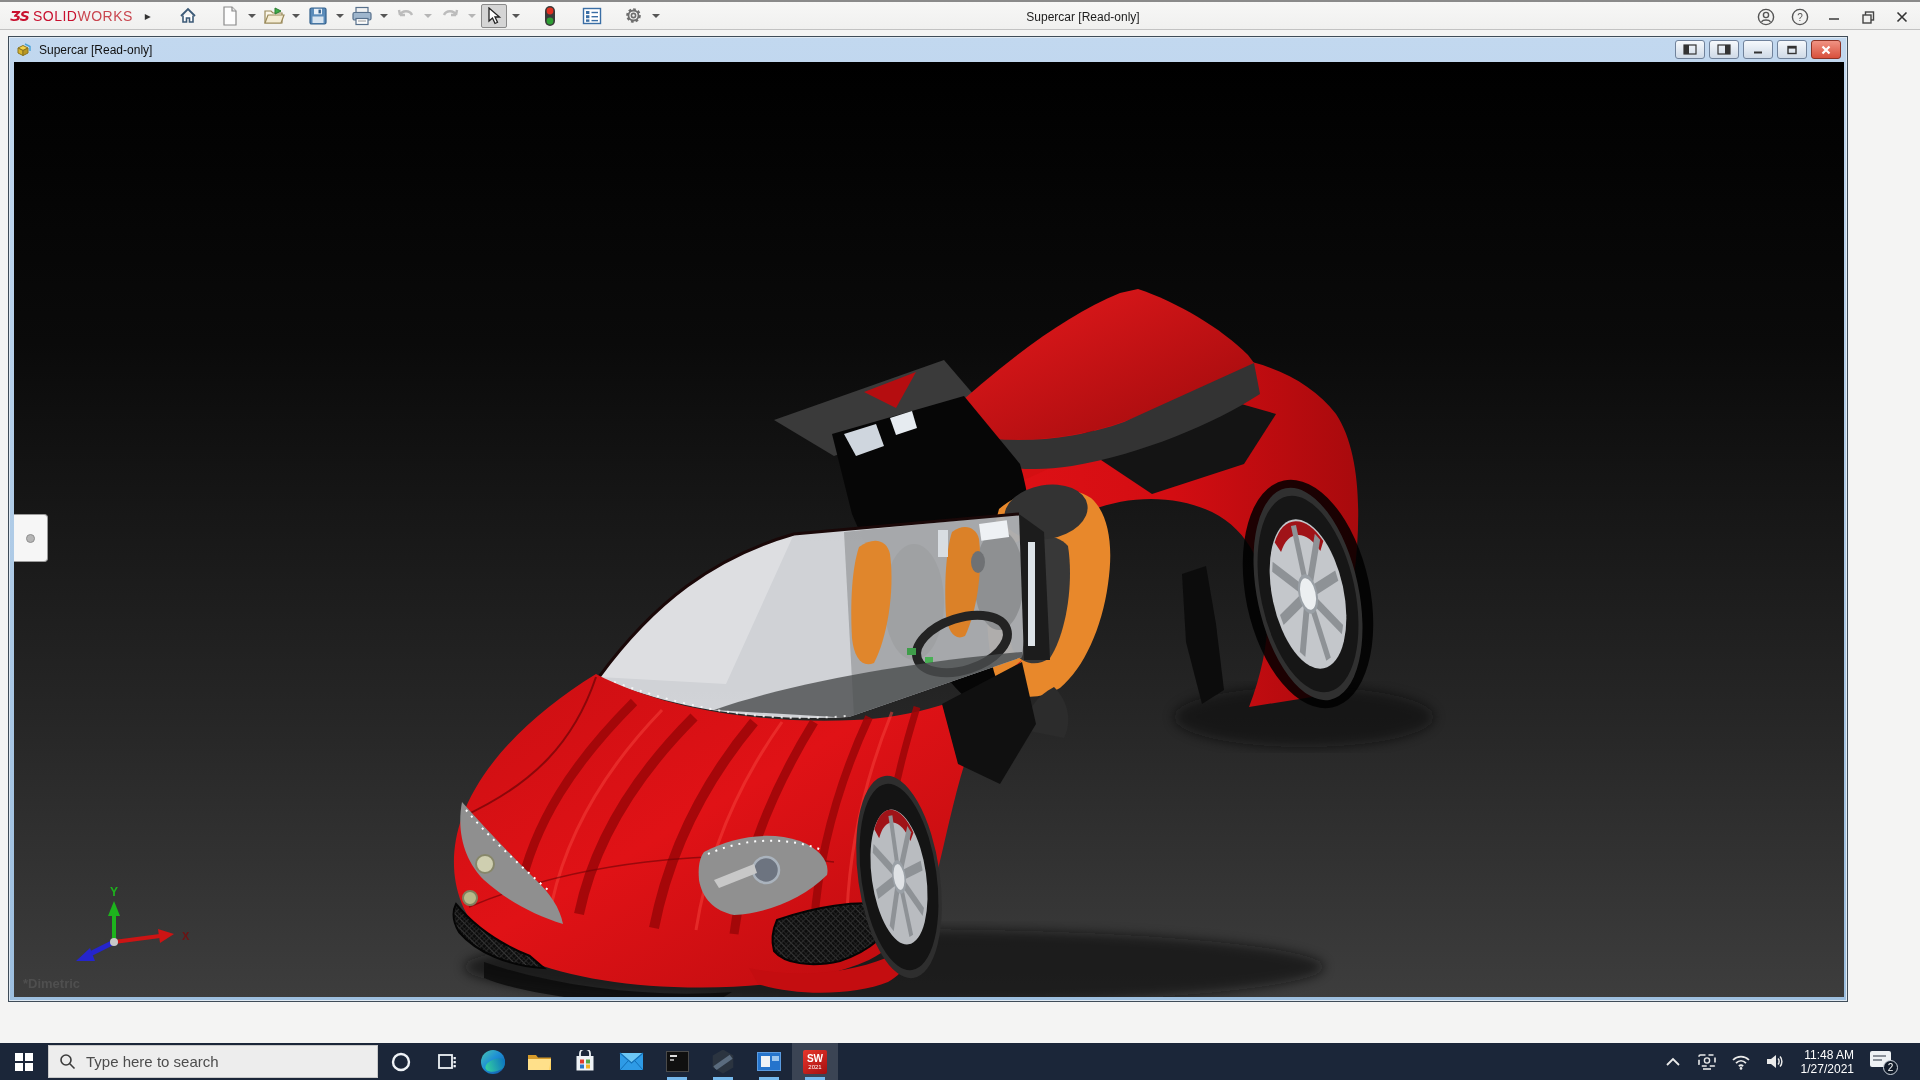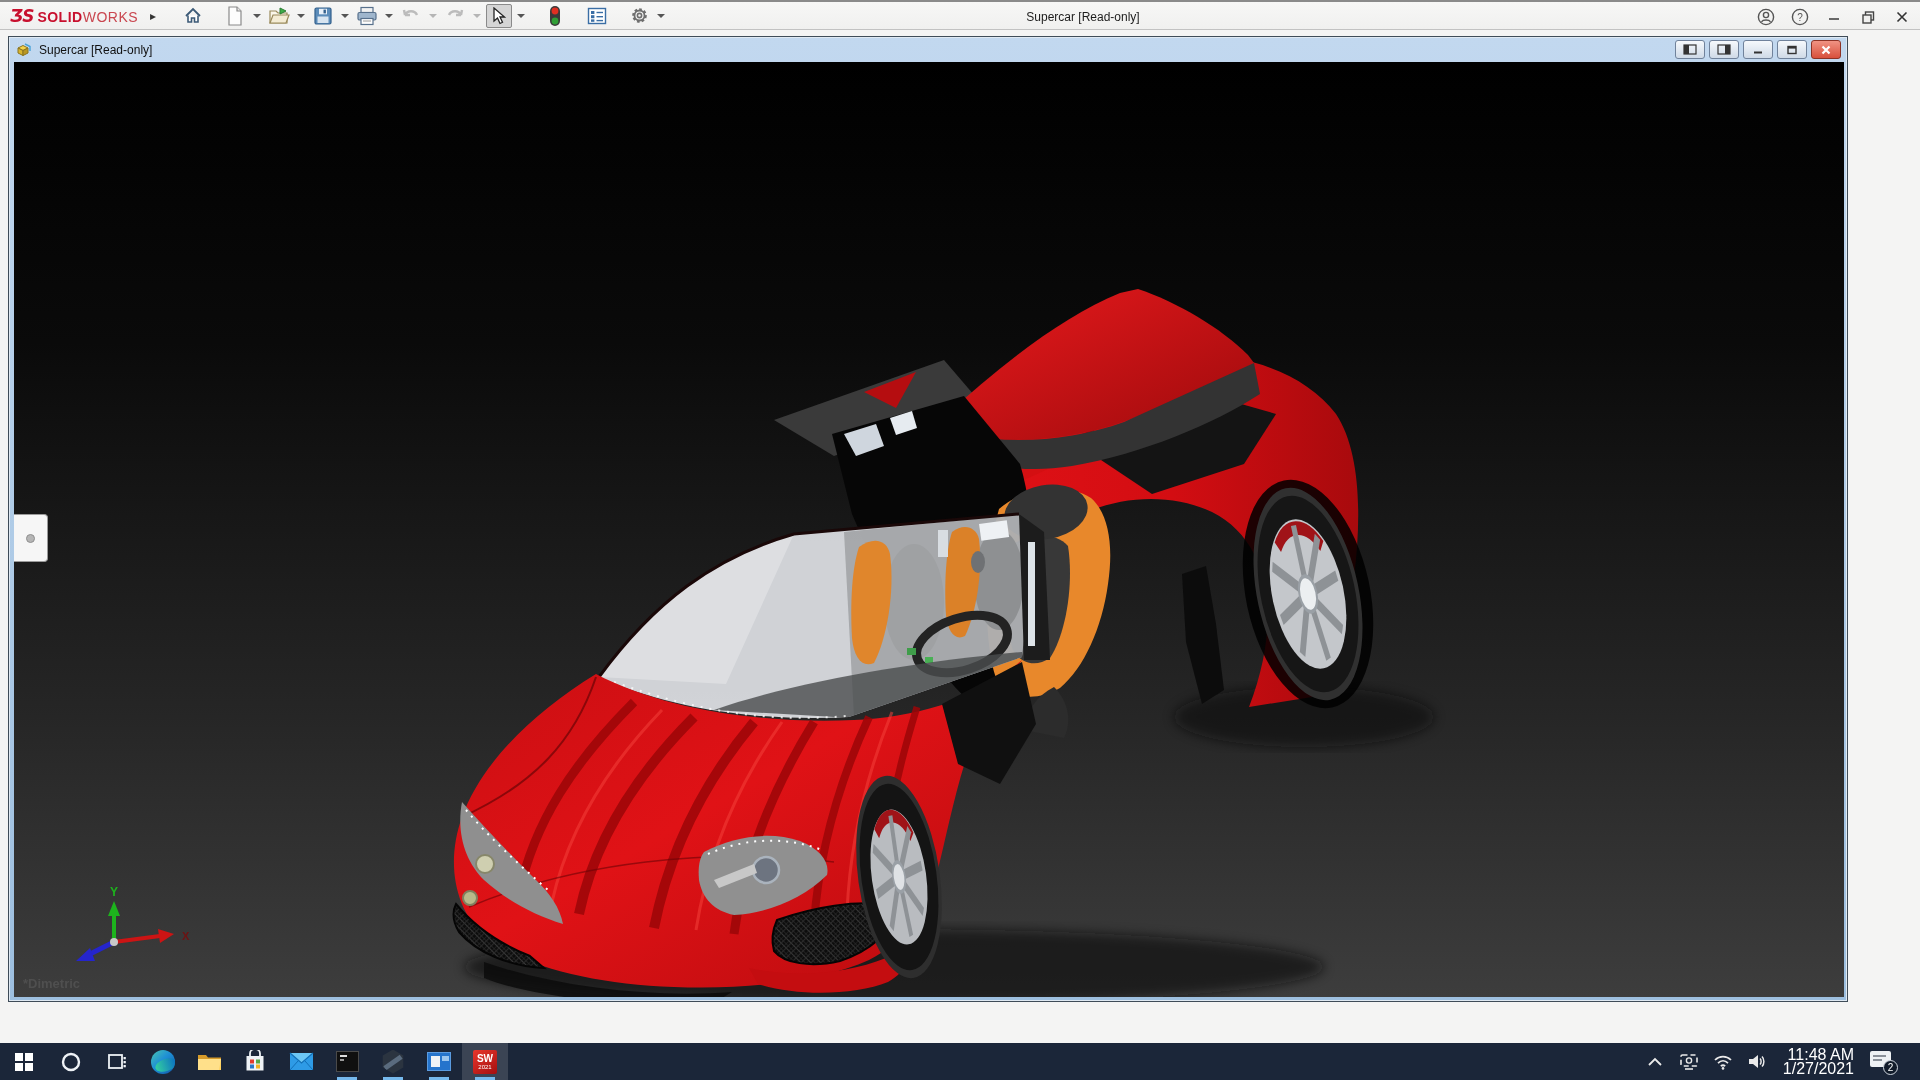--- a/index.html
+++ b/index.html
@@ -5,22 +5,22 @@
   * { margin:0; padding:0; box-sizing:border-box; }
   html,body { width:1920px; height:1080px; overflow:hidden;
     font-family:"Liberation Sans", sans-serif; background:#f0f0ef; }
 
   
   .titlebar { position:absolute; left:0; top:0; width:1920px; height:30px;
     background:linear-gradient(#f7f7f6,#f0f0ef); border-top:2px solid #8a8a8a;
     border-bottom:1px solid #c2c2c2; display:flex; align-items:center; }
   .logo { display:flex; align-items:baseline; margin-left:10px; white-space:nowrap; }
   .logo .mark { font-family:"DejaVu Sans",sans-serif; font-weight:bold; font-style:italic;
-    color:#c8102e; font-size:17px; letter-spacing:-1px; }
-  .logo .bold { font-weight:bold; color:#c8102e; font-size:14px; margin-left:4px; letter-spacing:.5px;}
+    color:#c8102e; font-size:14px; letter-spacing:-1px; }
+  .logo .bold { font-weight:normal; color:#c8102e; font-size:14px; margin-left:4px; letter-spacing:.5px;}
   .logo .light { font-weight:400; color:#c9464f; font-size:14px; letter-spacing:.5px;}
   .expander { color:#333; font-size:12px; margin:0 10px 0 12px; cursor:default;}
   .tools { display:flex; align-items:center; gap:4px; margin-left:14px; }
   .tbtn { width:26px; height:24px; display:flex; align-items:center; justify-content:center;
     border:1px solid transparent; border-radius:2px; }
   .tbtn.pressed { background:#d5d5d5; border-color:#8a8a8a; }
   .caret { width:10px; height:24px; display:flex; align-items:center; justify-content:center; }
   .caret::after { content:""; border:4px solid transparent; border-top-color:#555; margin-top:4px; }
   .caret.dis::after { border-top-color:#b5b5b5; }
   .gap { width:8px; }
@@ -56,21 +56,21 @@
   .winlogo { display:grid; grid-template-columns:8px 8px; grid-template-rows:8px 8px; gap:2px; }
   .winlogo i { background:#fff; }
   .searchbox { width:330px; margin:2px 0; background:#ededed; border:1px solid #c9c9c9;
     display:flex; align-items:center; padding:0 10px; gap:10px; }
   .searchbox span { color:#4c4c4c; font-size:15px; }
   .tb-ic { width:46px; display:flex; align-items:center; justify-content:center; position:relative; }
   .runbar { position:absolute; bottom:0; left:13px; width:20px; height:3px; background:#76b9ed; }
   .tb-ic.active { background:rgba(255,255,255,.14); }
   .tray { margin-left:auto; display:flex; align-items:center; gap:10px; padding-right:6px; }
   .tray .tic { width:24px; height:24px; display:flex; align-items:center; justify-content:center; color:#eaeaea; }
-  .clock { text-align:right; color:#fff; font-size:16px; line-height:14px; padding:0 4px; }
+  .clock { text-align:right; color:#fff; font-size:12px; line-height:14px; padding:0 4px; }
   .notif { position:relative; width:30px; height:26px; }
   .bubble { position:absolute; left:2px; top:2px; width:21px; height:16px; background:#eef1f4; border-radius:2px; }
   .bubble::before { content:""; position:absolute; left:3px; bottom:-4px; border:4px solid transparent; border-top-color:#eef1f4; }
   .bubble i { position:absolute; left:3px; height:2px; background:#8a9099; }
   .badge { position:absolute; right:0; bottom:0; width:15px; height:15px; border-radius:50%;
     background:#121c2b; border:1px solid #cfd6df; color:#fff; font-size:10px;
     display:flex; align-items:center; justify-content:center; }
   .showdesk2 { width:6px; border-left:1px solid #3a4a5c; }
 
   svg text { font-family:"Liberation Sans",sans-serif; }
@@ -432,20 +432,27 @@
 
 <div class="taskbar">
   <div class="startbtn">
     <span class="winlogo">
         <i></i>
         <i></i>
         <i></i>
         <i></i>
       </span>
   </div>
+  <div class="searchbox">
+    <svg width="17" height="17" viewBox="0 0 17 17">
+      <circle cx="7" cy="7" r="5" fill="none" stroke="#3c3c3c" stroke-width="1.6"></circle>
+      <line x1="10.8" y1="10.8" x2="15.5" y2="15.5" stroke="#3c3c3c" stroke-width="1.6"></line>
+    </svg>
+    <span>Type here to search</span>
+  </div>
   <div class="tb-ic">
     <svg width="22" height="22" viewBox="0 0 22 22">
       <circle cx="11" cy="11" r="8" fill="none" stroke="#eef2f6" stroke-width="2.4"></circle>
     </svg>
   </div>
   <div class="tb-ic">
     <svg width="22" height="22" viewBox="0 0 22 22">
       <rect x="3" y="4" width="13" height="13" fill="none" stroke="#eef2f6" stroke-width="1.8"></rect>
       <rect x="17.5" y="6" width="2.3" height="2.3" fill="#eef2f6"></rect>
       <rect x="17.5" y="10" width="2.3" height="2.3" fill="#eef2f6"></rect>

